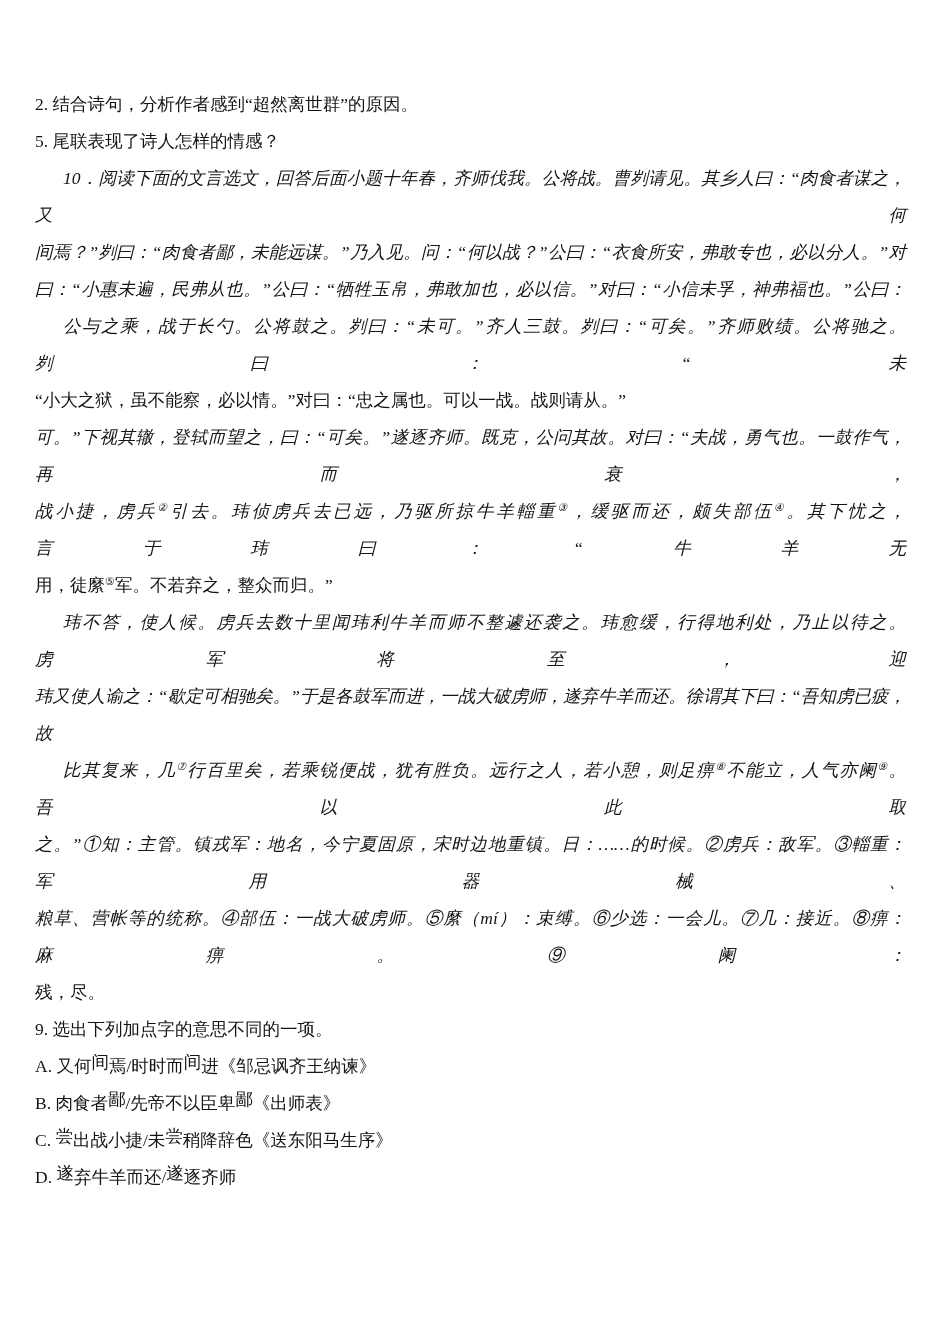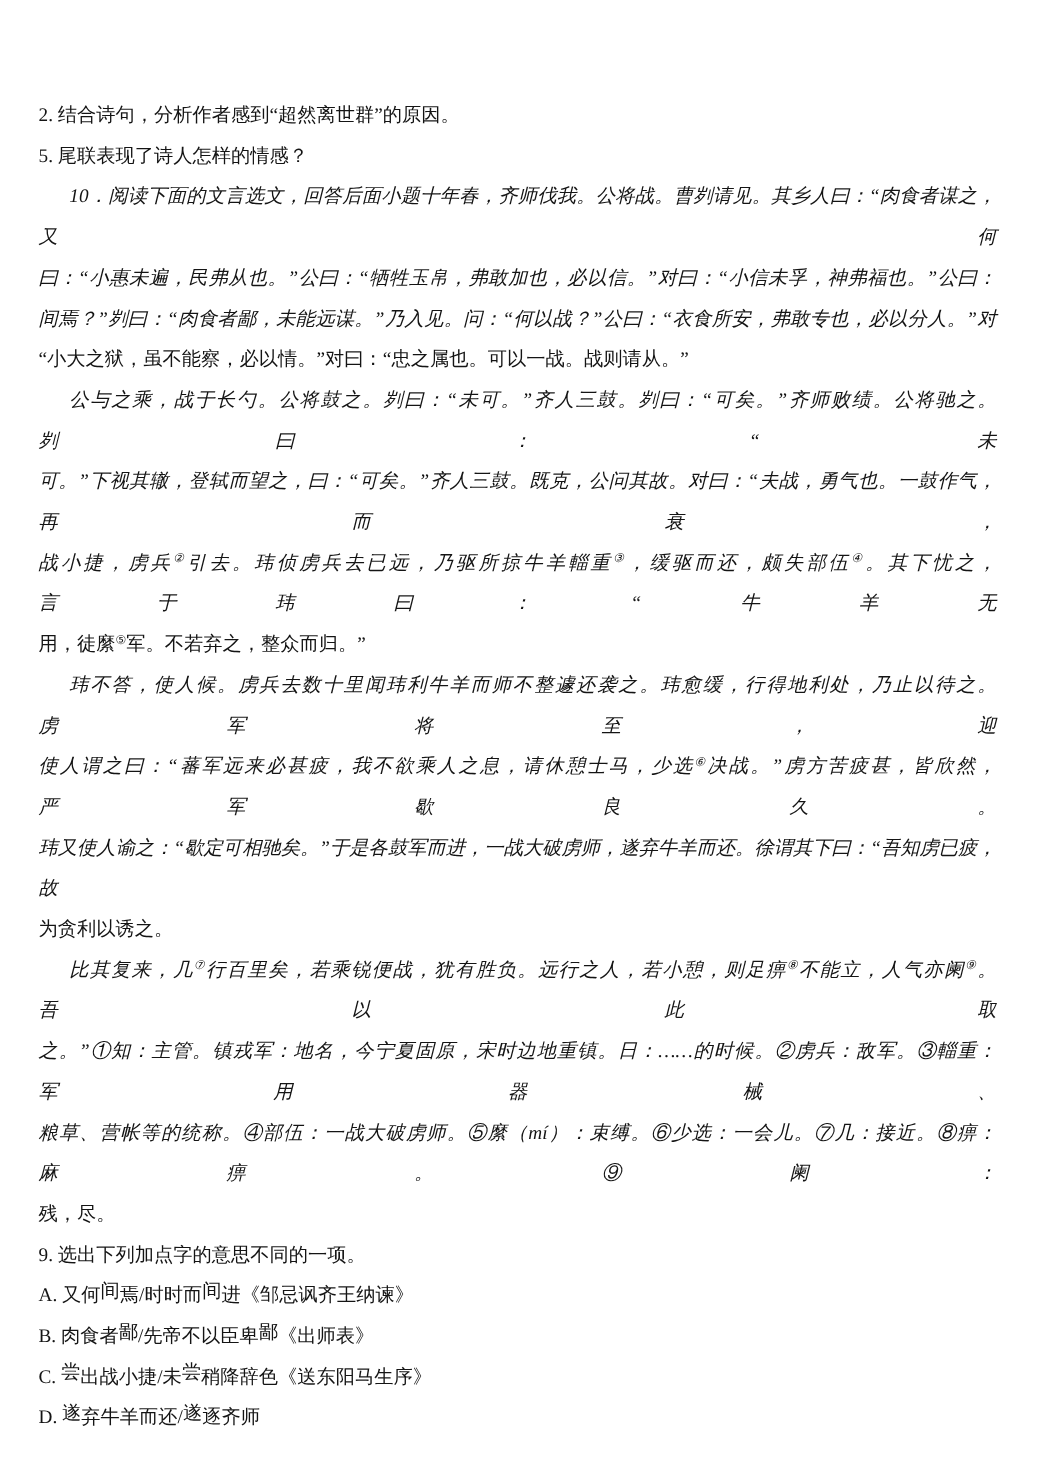--- a/index.html
+++ b/index.html
@@ -48,31 +48,29 @@
     top: -4px;
   }
 </style>
 </head>
 <body>
 
 <div class="page">
   <div class="ln">2. 结合诗句，分析作者感到“超然离世群”的原因。</div>
   <div class="ln">5. 尾联表现了诗人怎样的情感？</div>
   <div class="ln j ind">10．阅读下面的文言选文，回答后面小题十年春，齐师伐我。公将战。曹刿请见。其乡人曰：“肉食者谋之，又何</div>
+  <div class="ln j">间焉？”刿曰：“肉食者鄙，未能远谋。”乃入见。问：“何以战？”公曰：“衣食所安，弗敢专也，必以分人。”对</div>
   <div class="ln j">曰：“小惠未遍，民弗从也。”公曰：“牺牲玉帛，弗敢加也，必以信。”对曰：“小信未孚，神弗福也。”公曰：</div>
-  <div class="ln j">间焉？”刿曰：“肉食者鄙，未能远谋。”乃入见。问：“何以战？”公曰：“衣食所安，弗敢专也，必以分人。”对</div>
+  <div class="ln j ind">公与之乘，战于长勺。公将鼓之。刿曰：“未可。”齐人三鼓。刿曰：“可矣。”齐师败绩。公将驰之。刿曰：“未</div>
   <div class="ln">“小大之狱，虽不能察，必以情。”对曰：“忠之属也。可以一战。战则请从。”</div>
-  <div class="ln j ind">公与之乘，战于长勺。公将鼓之。刿曰：“未可。”齐人三鼓。刿曰：“可矣。”齐师败绩。公将驰之。刿曰：“未</div>
-  <div class="ln j">可。”下视其辙，登轼而望之，曰：“可矣。”齐人三鼓。既克，公问其故。对曰：“夫战，勇气也。一鼓作气，再而衰，</div>
+  <div class="ln j">可。”下视其辙，登轼而望之，曰：“可矣。”遂逐齐师。既克，公问其故。对曰：“夫战，勇气也。一鼓作气，再而衰，</div>
   <div class="ln j">战小捷，虏兵<span class="sup">②</span>引去。玮侦虏兵去已远，乃驱所掠牛羊輜重<span class="sup">③</span>，缓驱而还，颇失部伍<span class="sup">④</span>。其下忧之，言于玮曰：“牛羊无</div>
   <div class="ln">用，徒縻<span class="sup">⑤</span>军。不若弃之，整众而归。”</div>
   <div class="ln j ind">玮不答，使人候。虏兵去数十里闻玮利牛羊而师不整遽还袭之。玮愈缓，行得地利处，乃止以待之。虏军将至，迎</div>
-  <div class="ln j">使人谓之曰：“蕃军远来必甚疲，我不欲乘人之息，请休憩士马，少选<span class="sup">⑥</span>决战。”虏方苦疲甚，皆欣然，严军歇良久。</div>
   <div class="ln j">玮又使人谕之：“歇定可相驰矣。”于是各鼓军而进，一战大破虏师，遂弃牛羊而还。徐谓其下曰：“吾知虏已疲，故</div>
-  <div class="ln">为贪利以诱之。</div>
   <div class="ln j ind">比其复来，几<span class="sup">⑦</span>行百里矣，若乘锐便战，犹有胜负。远行之人，若小憩，则足痹<span class="sup">⑧</span>不能立，人气亦阑<span class="sup">⑨</span>。吾以此取</div>
   <div class="ln j">之。”①知：主管。镇戎军：地名，今宁夏固原，宋时边地重镇。日：……的时候。②虏兵：敌军。③輜重：军用器械、</div>
   <div class="ln j">粮草、营帐等的统称。④部伍：一战大破虏师。⑤縻（mí）：束缚。⑥少选：一会儿。⑦几：接近。⑧痹：麻痹。⑨阑：</div>
   <div class="ln">残，尽。</div>
   <div class="ln">9. 选出下列加点字的意思不同的一项。</div>
   <div class="ln">A. 又何<span class="em">间</span>焉/时时而<span class="em">间</span>进《邹忌讽齐王纳谏》</div>
   <div class="ln">B. 肉食者<span class="em">鄙</span>/先帝不以臣卑<span class="em">鄙</span>《出师表》</div>
   <div class="ln">C. <span class="em">尝</span>出战小捷/未<span class="em">尝</span>稍降辞色《送东阳马生序》</div>
   <div class="ln">D. <span class="em">遂</span>弃牛羊而还/<span class="em">遂</span>逐齐师</div>
 

